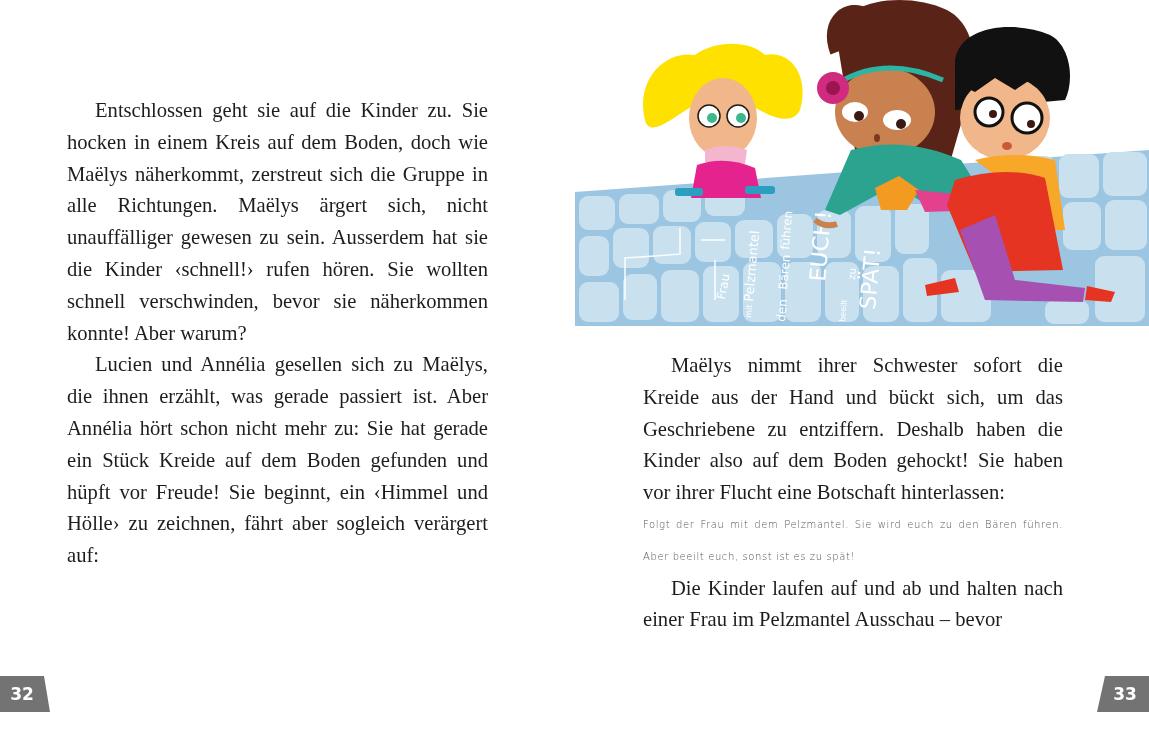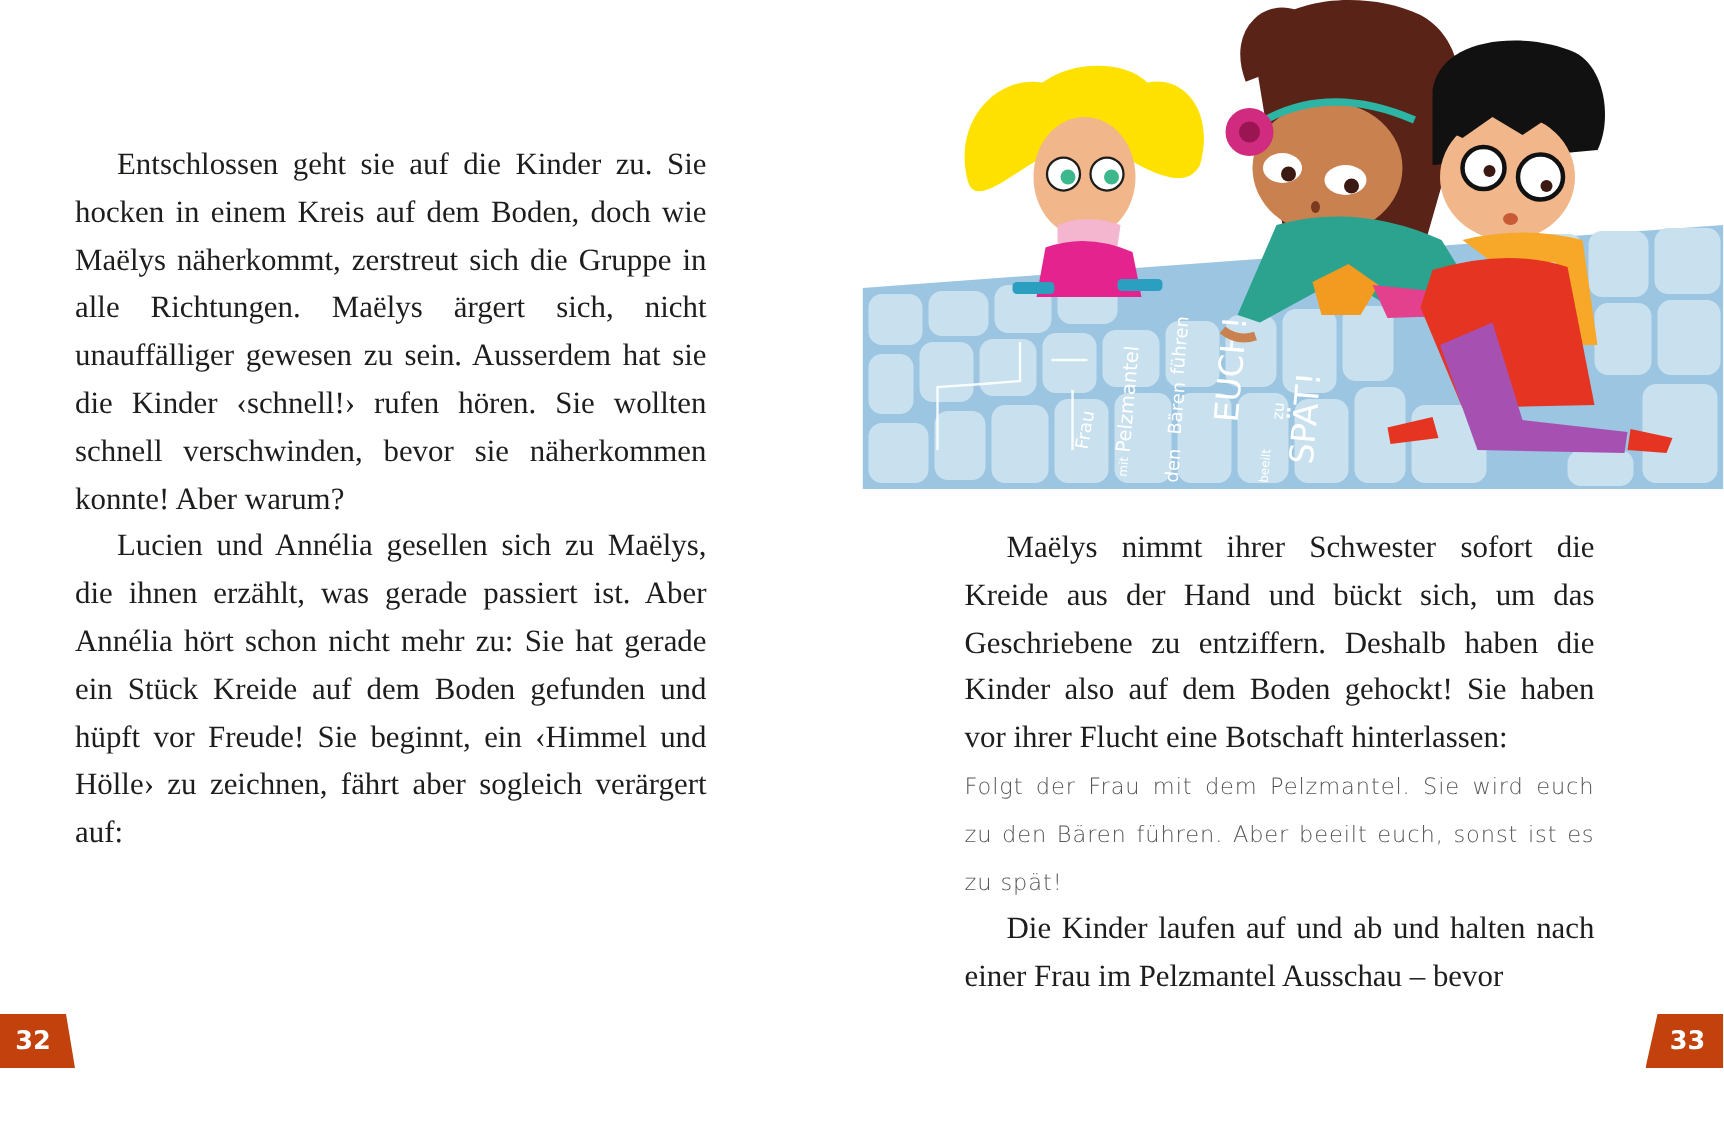--- a/index.html
+++ b/index.html
@@ -14,37 +14,37 @@
   .page-right { left: 575px; width: 574px; }
 
   .text-block {
     position: absolute;
     font-size: 20.6px;
     line-height: 31.8px;
     text-align: justify;
     hyphens: none;
   }
   .text-block p { margin: 0; text-indent: 28px; }
-  .left-text { left: 50px; top: 95px; width: 421px; }
+  .left-text { left: 67px; top: 95px; width: 421px; }
   .right-text { left: 68px; top: 350px; width: 420px; }
   .handwriting {
     margin: 0;
     font-family: "DejaVu Sans", sans-serif;
-    font-size: 15px;
+    font-size: 10px;
     letter-spacing: 0.6px;
     color: #555555;
     line-height: 31.8px;
     text-align: justify;
     text-indent: 0 !important;
     font-weight: 300;
   }
 
   .page-badge {
     position: absolute; top: 676px; height: 36px;
-    background: #c2410c;
+    background: #737373;
     color: #ffffff;
     font-family: "DejaVu Sans", sans-serif;
     font-weight: bold;
     font-size: 17px;
     display: flex; align-items: center; justify-content: center;
   }
   .badge-left { left: 0; width: 50px; clip-path: polygon(0 0, 44px 0, 50px 100%, 0 100%); padding-right: 6px; box-sizing: border-box; }
   .badge-right { right: 0; width: 52px; clip-path: polygon(8px 0, 100% 0, 100% 100%, 0 100%); padding-left: 4px; box-sizing: border-box; }
 
   .illustration { position: absolute; left: 0; top: 0; width: 574px; height: 330px; }

